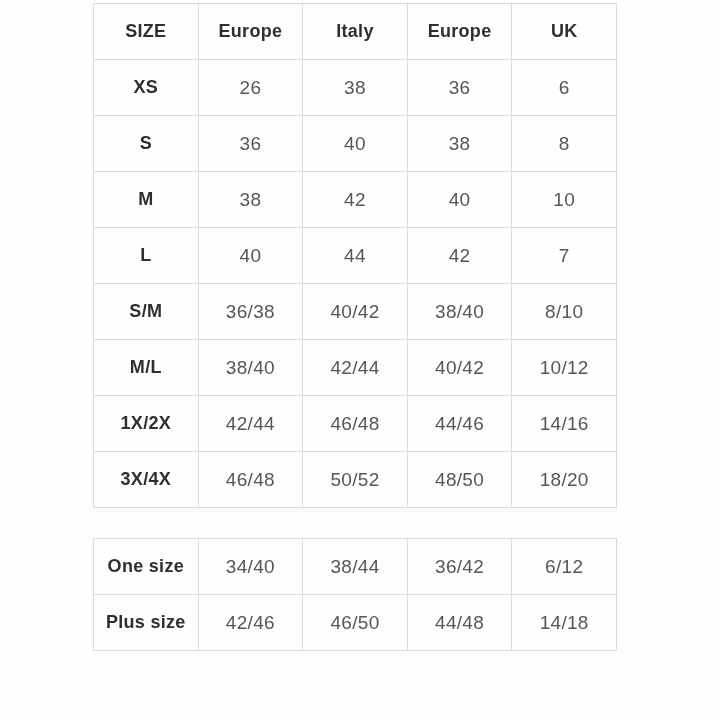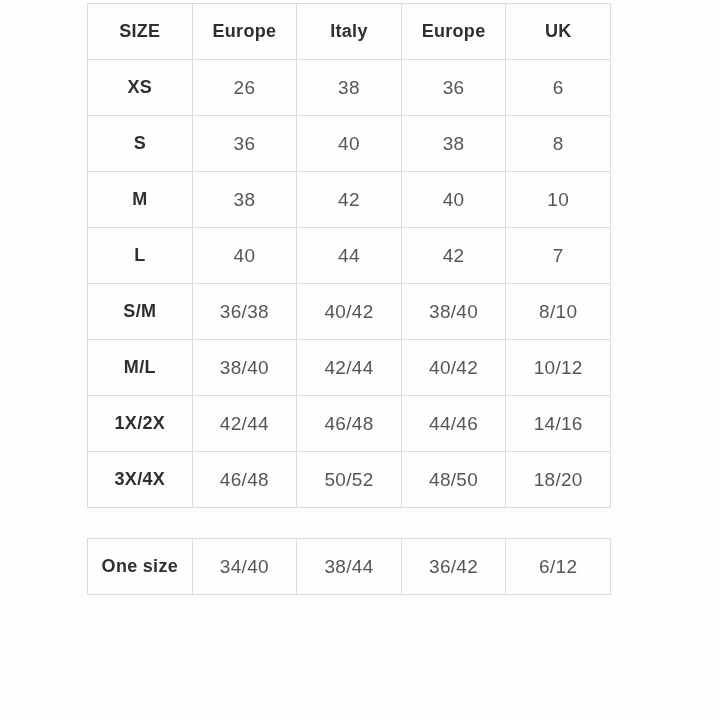--- a/index.html
+++ b/index.html
@@ -9,21 +9,21 @@
   body {
     width: 720px;
     height: 720px;
     background: #fdfdfc;
     font-family: "Liberation Sans", sans-serif;
     position: relative;
     overflow: hidden;
   }
   .tables-wrap {
     position: absolute;
-    left: 87px;
+    left: 93px;
     top: 3px;
     width: 524px;
   }
   table.size-table {
     border-collapse: collapse;
     table-layout: fixed;
     width: 524px;
     background: #fefefd;
   }
   table.size-table.main {
@@ -135,16 +135,23 @@
   <table class="size-table special">
     <thead></thead>
     <tbody>
         <tr>
           <td class="size-label">One size</td>
           <td class="value">34/40</td>
           <td class="value">38/44</td>
           <td class="value">36/42</td>
           <td class="value">6/12</td>
         </tr>
+        <tr>
+          <td class="size-label">Plus size</td>
+          <td class="value">42/46</td>
+          <td class="value">46/50</td>
+          <td class="value">44/48</td>
+          <td class="value">14/18</td>
+        </tr>
       </tbody>
   </table>
 
 </div>
 
 </body></html>

